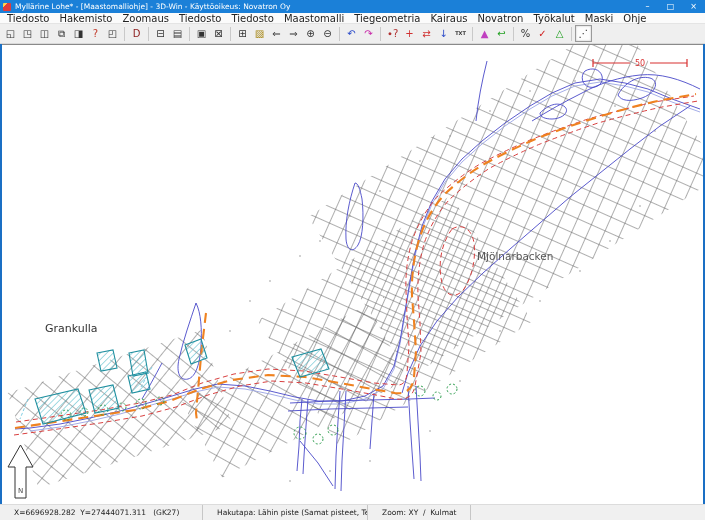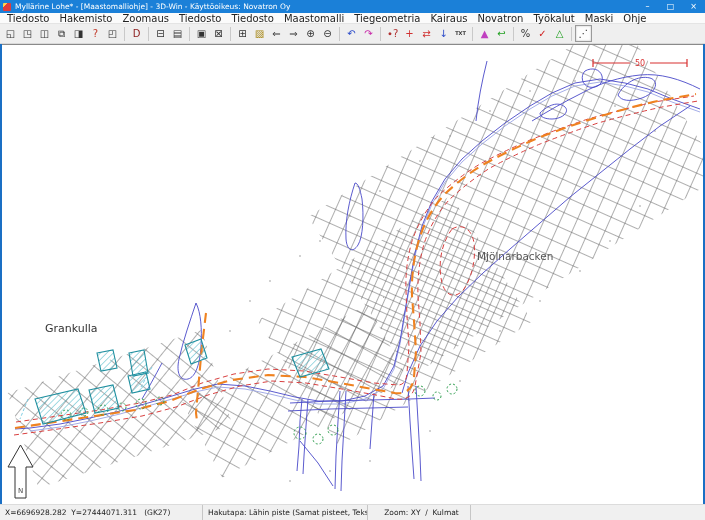--- a/index.html
+++ b/index.html
@@ -39,26 +39,26 @@
 
   
   .map-wrap { position:absolute; top:44px; left:0; width:701px; height:460px;
               background:#ffffff; border-top:1px solid #8a8a8a; overflow:hidden; }
   svg text { font-family:"DejaVu Sans", sans-serif; }
 
   
   .statusbar { position:absolute; top:504px; left:-2px; width:705px; height:16px;
                background:#f0f0f0; border-top:1px solid #dcdcdc;
                display:flex; align-items:center; font-size:7.5px; color:#222; }
-  .status-field { height:16px; line-height:15px; padding-left:5px; white-space:pre;
+  .status-field { height:16px; line-height:15px; padding-left:14px; white-space:pre;
                   border-right:1px solid #c6c6c6; overflow:hidden; }
   .sf-coords { width:203px; }
   .sf-group  { width:134px; }
   .sf-search { width:165px; }
-  .sf-zoom   { width:103px;text-align:center; }
+  .sf-zoom   { width:103px; }
   .sf-mask   { width:98px; border-right:none; }
 </style>
 </head>
 <body>
 
 <div id="window">
 
   <div class="titlebar">
     <div class="app-icon"></div>
     <div class="title-text">Myllärine Lohe* - [Maastomalliohje] - 3D-Win - Käyttöoikeus: Novatron Oy</div>

